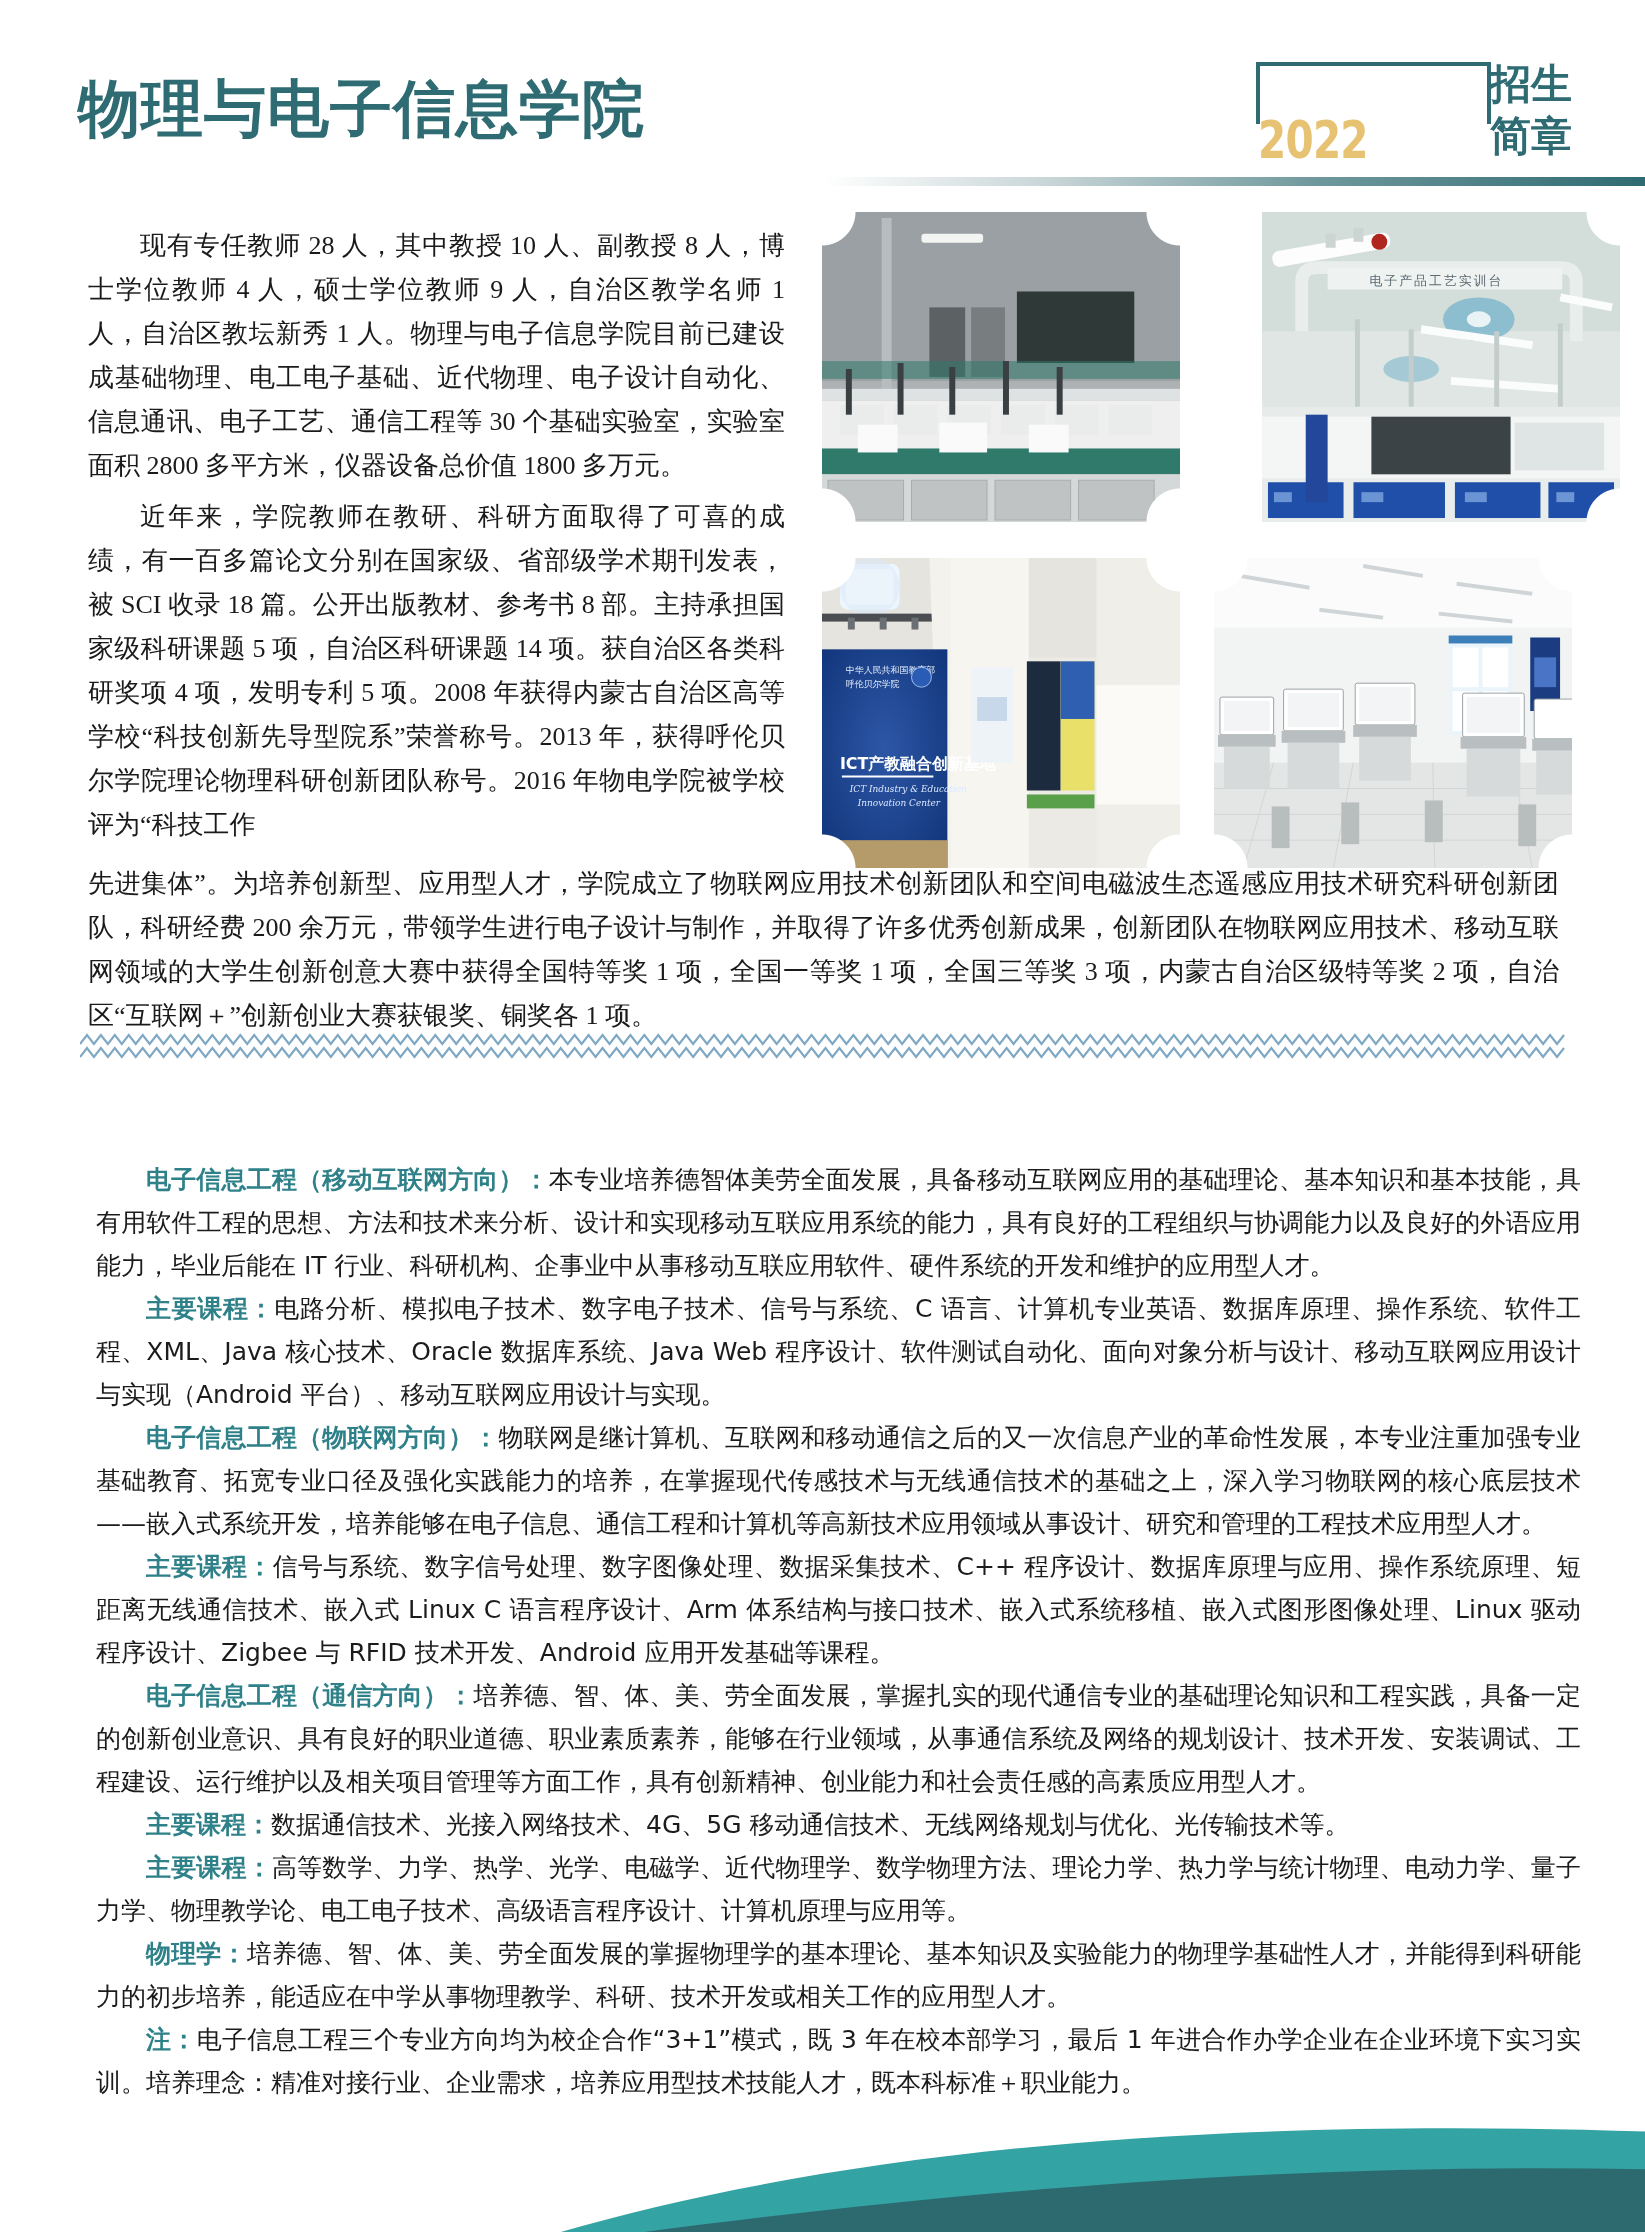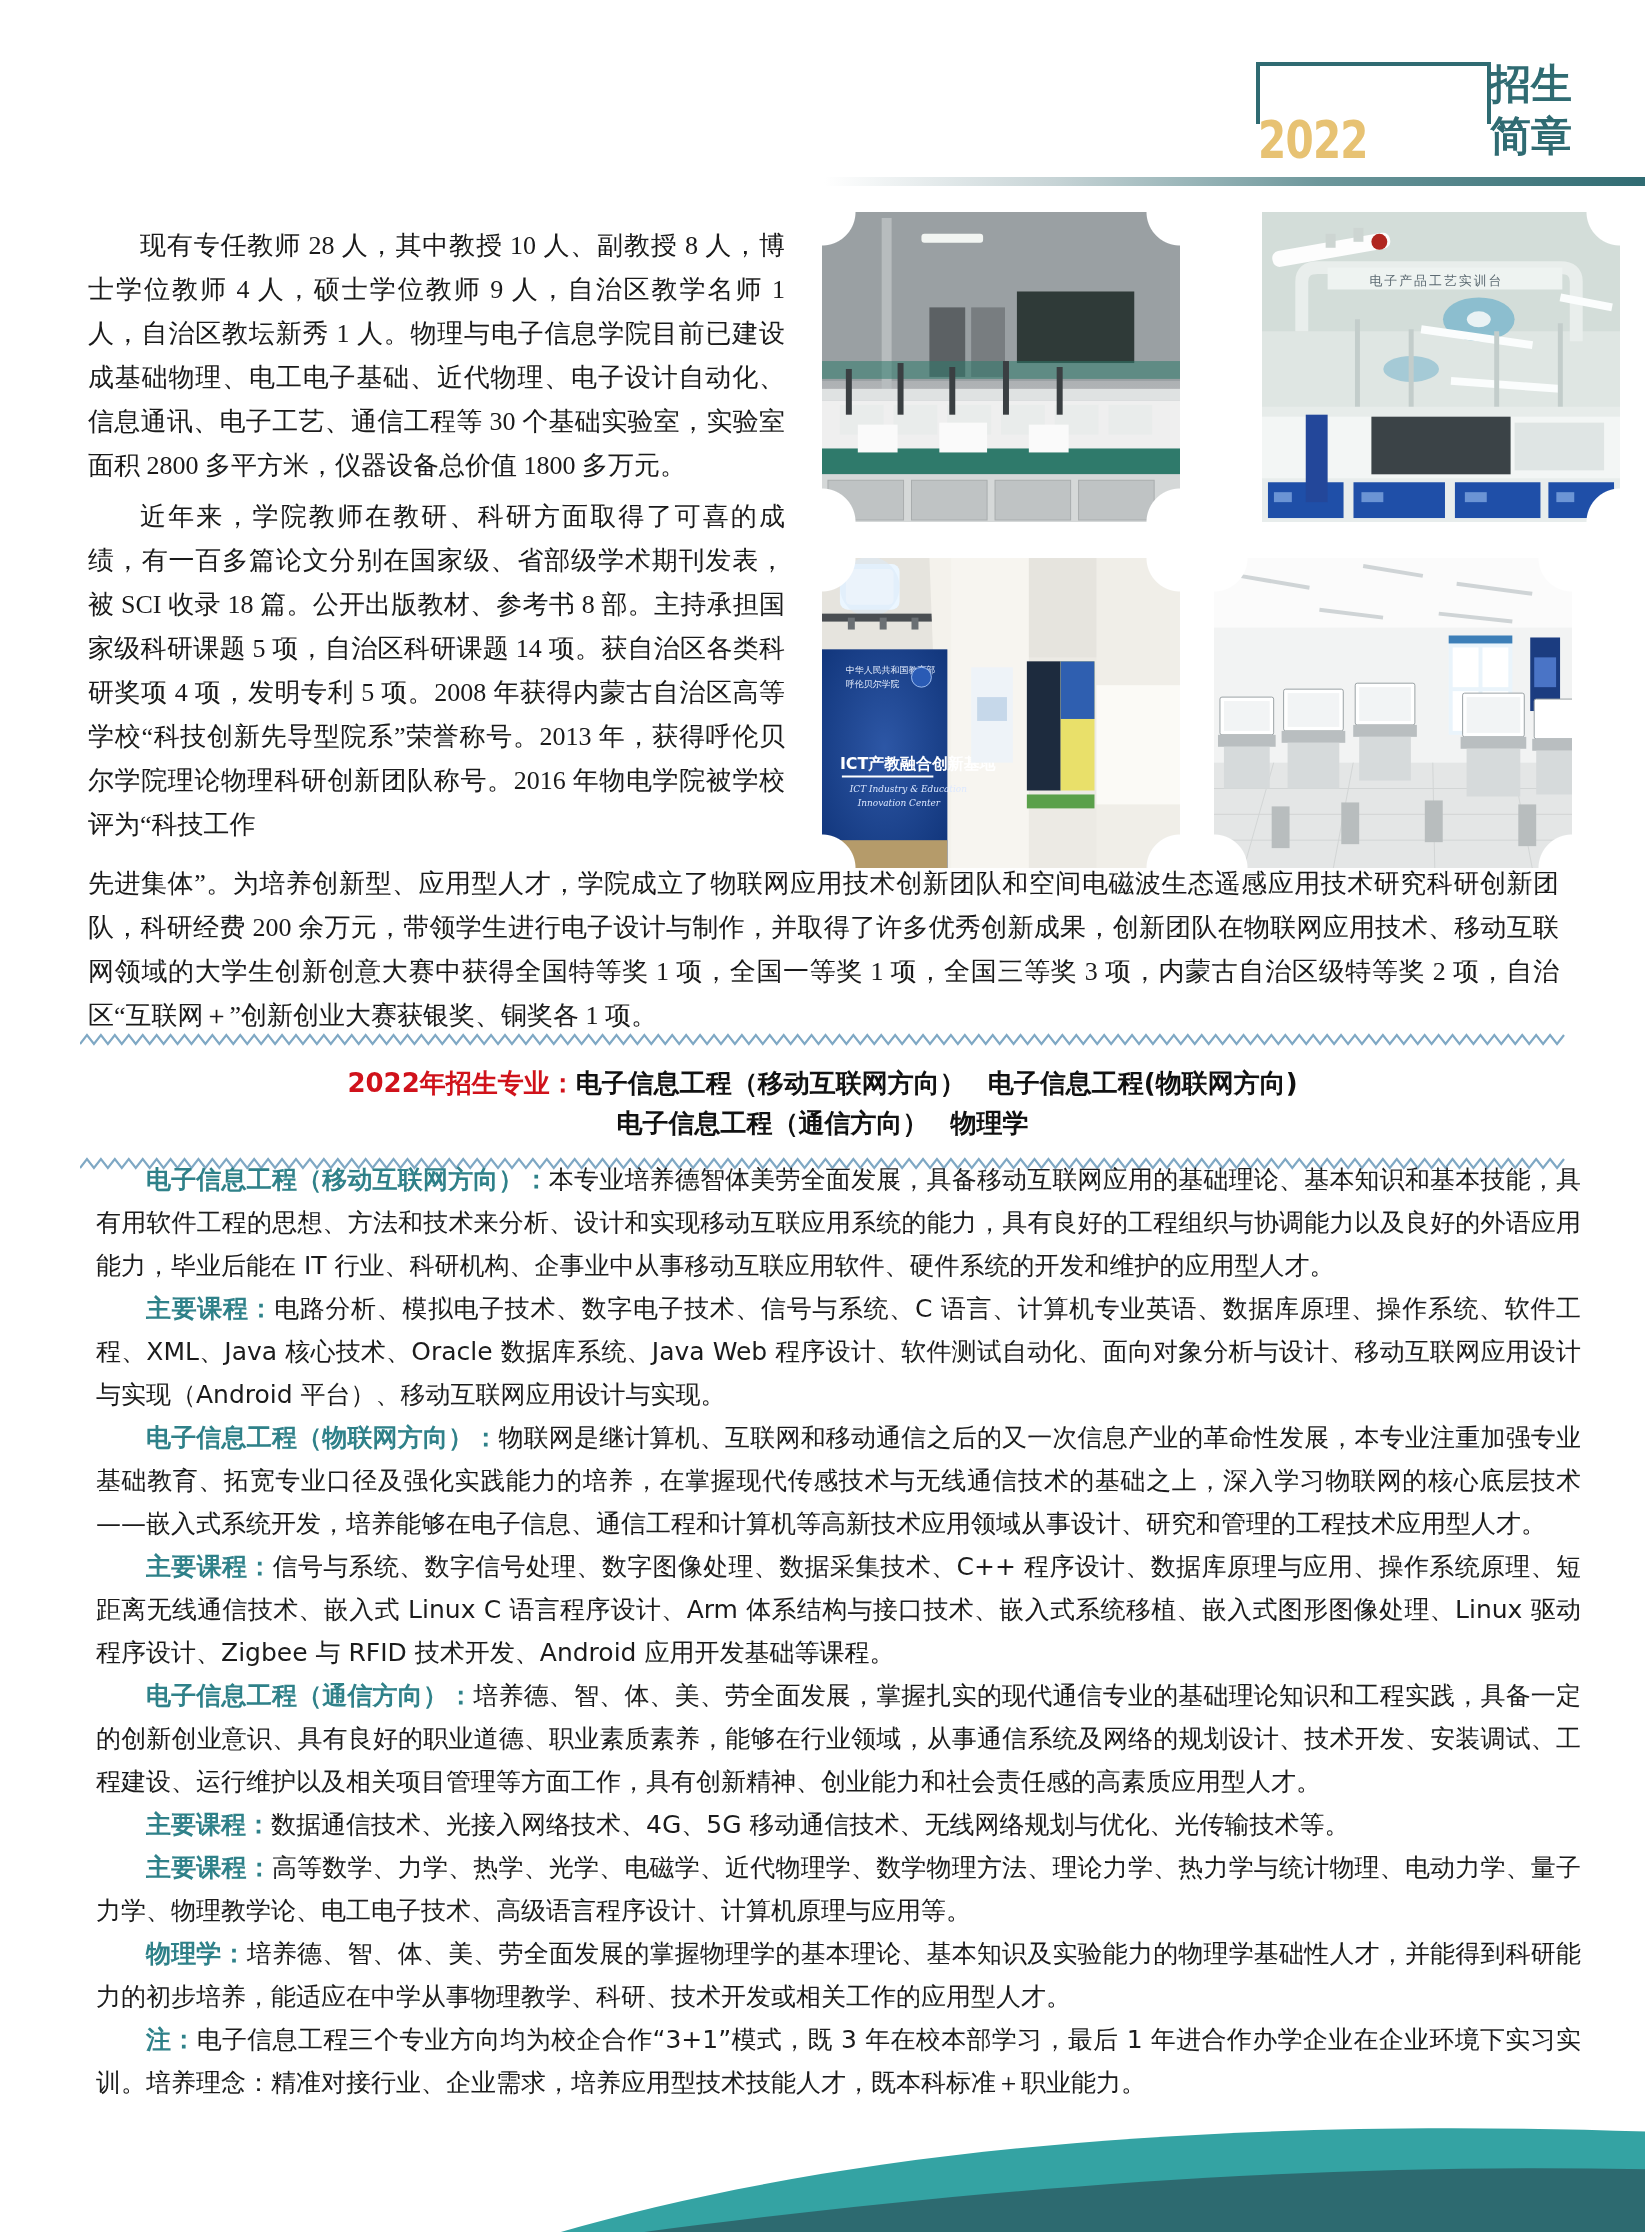--- a/index.html
+++ b/index.html
@@ -108,20 +108,21 @@
   
   .footer{position:absolute;left:0;bottom:0;width:1646px;height:179px;}
   .footer svg{display:block;width:1646px;height:179px;}
 </style>
 </head>
 <body>
 
 <div class="page">
 
   <div class="header">
+    <div class="college-title">物理与电子信息学院</div>
 
     <div class="badge">
       <div class="badge-bracket"></div>
       <div class="badge-year">2022</div>
       <div class="badge-words">
         <div>招生</div>
         <div>简章</div>
       </div>
     </div>
 
@@ -345,28 +346,20 @@
     <span class="indent">近年来，学院教师在教研、科研方面取得了可喜的成绩，有一百多篇论文分别在国家级、省部级学术期刊发表，被 SCI 收录 18 篇。公开出版教材、参考书 8 部。主持承担国家级科研课题 5 项，自治区科研课题 14 项。获自治区各类科研奖项 4 项，发明专利 5 项。2008 年获得内蒙古自治区高等学校“科技创新先导型院系”荣誉称号。2013 年，获得呼伦贝尔学院理论物理科研创新团队称号。2016 年物电学院被学校评为“科技工作</span>
   </div>
 
   <div class="intro-wide">先进集体”。为培养创新型、应用型人才，学院成立了物联网应用技术创新团队和空间电磁波生态遥感应用技术研究科研创新团队，科研经费 200 余万元，带领学生进行电子设计与制作，并取得了许多优秀创新成果，创新团队在物联网应用技术、移动互联网领域的大学生创新创意大赛中获得全国特等奖 1 项，全国一等奖 1 项，全国三等奖 3 项，内蒙古自治区级特等奖 2 项，自治区“互联网＋”创新创业大赛获银奖、铜奖各 1 项。</div>
 
   <div class="majors">
     <svg class="wave-rule" viewBox="0 0 1492 13" preserveAspectRatio="none">
       <path d="M0 11 L7 2 L14 11 L21 2 L28 11 L35 2 L42 11 L49 2 L56 11 L63 2 L70 11 L77 2 L84 11 L91 2 L98 11 L105 2 L112 11 L119 2 L126 11 L133 2 L140 11 L147 2 L154 11 L161 2 L168 11 L175 2 L182 11 L189 2 L196 11 L203 2 L210 11 L217 2 L224 11 L231 2 L238 11 L245 2 L252 11 L259 2 L266 11 L273 2 L280 11 L287 2 L294 11 L301 2 L308 11 L315 2 L322 11 L329 2 L336 11 L343 2 L350 11 L357 2 L364 11 L371 2 L378 11 L385 2 L392 11 L399 2 L406 11 L413 2 L420 11 L427 2 L434 11 L441 2 L448 11 L455 2 L462 11 L469 2 L476 11 L483 2 L490 11 L497 2 L504 11 L511 2 L518 11 L525 2 L532 11 L539 2 L546 11 L553 2 L560 11 L567 2 L574 11 L581 2 L588 11 L595 2 L602 11 L609 2 L616 11 L623 2 L630 11 L637 2 L644 11 L651 2 L658 11 L665 2 L672 11 L679 2 L686 11 L693 2 L700 11 L707 2 L714 11 L721 2 L728 11 L735 2 L742 11 L749 2 L756 11 L763 2 L770 11 L777 2 L784 11 L791 2 L798 11 L805 2 L812 11 L819 2 L826 11 L833 2 L840 11 L847 2 L854 11 L861 2 L868 11 L875 2 L882 11 L889 2 L896 11 L903 2 L910 11 L917 2 L924 11 L931 2 L938 11 L945 2 L952 11 L959 2 L966 11 L973 2 L980 11 L987 2 L994 11 L1001 2 L1008 11 L1015 2 L1022 11 L1029 2 L1036 11 L1043 2 L1050 11 L1057 2 L1064 11 L1071 2 L1078 11 L1085 2 L1092 11 L1099 2 L1106 11 L1113 2 L1120 11 L1127 2 L1134 11 L1141 2 L1148 11 L1155 2 L1162 11 L1169 2 L1176 11 L1183 2 L1190 11 L1197 2 L1204 11 L1211 2 L1218 11 L1225 2 L1232 11 L1239 2 L1246 11 L1253 2 L1260 11 L1267 2 L1274 11 L1281 2 L1288 11 L1295 2 L1302 11 L1309 2 L1316 11 L1323 2 L1330 11 L1337 2 L1344 11 L1351 2 L1358 11 L1365 2 L1372 11 L1379 2 L1386 11 L1393 2 L1400 11 L1407 2 L1414 11 L1421 2 L1428 11 L1435 2 L1442 11 L1449 2 L1456 11 L1463 2 L1470 11 L1477 2 L1484 11 L1491 2" fill="none" stroke="#7fa8c4" stroke-width="2.2"></path>
     </svg>
 
-    <div class="majors-body">
-      <span class="majors-line">
-        <span class="majors-label">2022年招生专业：</span><span>电子信息工程（移动互联网方向）</span><span class="sp"></span><span>电子信息工程(物联网方向)</span>
-      </span>
-      <span class="majors-line">
-        <span>电子信息工程（通信方向）</span><span class="sp"></span><span>物理学</span>
-      </span>
-    </div>
 
     <svg class="wave-rule" viewBox="0 0 1492 13" preserveAspectRatio="none">
       <path d="M0 11 L7 2 L14 11 L21 2 L28 11 L35 2 L42 11 L49 2 L56 11 L63 2 L70 11 L77 2 L84 11 L91 2 L98 11 L105 2 L112 11 L119 2 L126 11 L133 2 L140 11 L147 2 L154 11 L161 2 L168 11 L175 2 L182 11 L189 2 L196 11 L203 2 L210 11 L217 2 L224 11 L231 2 L238 11 L245 2 L252 11 L259 2 L266 11 L273 2 L280 11 L287 2 L294 11 L301 2 L308 11 L315 2 L322 11 L329 2 L336 11 L343 2 L350 11 L357 2 L364 11 L371 2 L378 11 L385 2 L392 11 L399 2 L406 11 L413 2 L420 11 L427 2 L434 11 L441 2 L448 11 L455 2 L462 11 L469 2 L476 11 L483 2 L490 11 L497 2 L504 11 L511 2 L518 11 L525 2 L532 11 L539 2 L546 11 L553 2 L560 11 L567 2 L574 11 L581 2 L588 11 L595 2 L602 11 L609 2 L616 11 L623 2 L630 11 L637 2 L644 11 L651 2 L658 11 L665 2 L672 11 L679 2 L686 11 L693 2 L700 11 L707 2 L714 11 L721 2 L728 11 L735 2 L742 11 L749 2 L756 11 L763 2 L770 11 L777 2 L784 11 L791 2 L798 11 L805 2 L812 11 L819 2 L826 11 L833 2 L840 11 L847 2 L854 11 L861 2 L868 11 L875 2 L882 11 L889 2 L896 11 L903 2 L910 11 L917 2 L924 11 L931 2 L938 11 L945 2 L952 11 L959 2 L966 11 L973 2 L980 11 L987 2 L994 11 L1001 2 L1008 11 L1015 2 L1022 11 L1029 2 L1036 11 L1043 2 L1050 11 L1057 2 L1064 11 L1071 2 L1078 11 L1085 2 L1092 11 L1099 2 L1106 11 L1113 2 L1120 11 L1127 2 L1134 11 L1141 2 L1148 11 L1155 2 L1162 11 L1169 2 L1176 11 L1183 2 L1190 11 L1197 2 L1204 11 L1211 2 L1218 11 L1225 2 L1232 11 L1239 2 L1246 11 L1253 2 L1260 11 L1267 2 L1274 11 L1281 2 L1288 11 L1295 2 L1302 11 L1309 2 L1316 11 L1323 2 L1330 11 L1337 2 L1344 11 L1351 2 L1358 11 L1365 2 L1372 11 L1379 2 L1386 11 L1393 2 L1400 11 L1407 2 L1414 11 L1421 2 L1428 11 L1435 2 L1442 11 L1449 2 L1456 11 L1463 2 L1470 11 L1477 2 L1484 11 L1491 2" fill="none" stroke="#7fa8c4" stroke-width="2.2"></path>
     </svg>
   </div>
 
   <div class="detail">
 
     <p>
       <span class="hd">电子信息工程（移动互联网方向）：</span><span>本专业培养德智体美劳全面发展，具备移动互联网应用的基础理论、基本知识和基本技能，具有用软件工程的思想、方法和技术来分析、设计和实现移动互联应用系统的能力，具有良好的工程组织与协调能力以及良好的外语应用能力，毕业后能在 IT 行业、科研机构、企事业中从事移动互联应用软件、硬件系统的开发和维护的应用型人才。</span>

